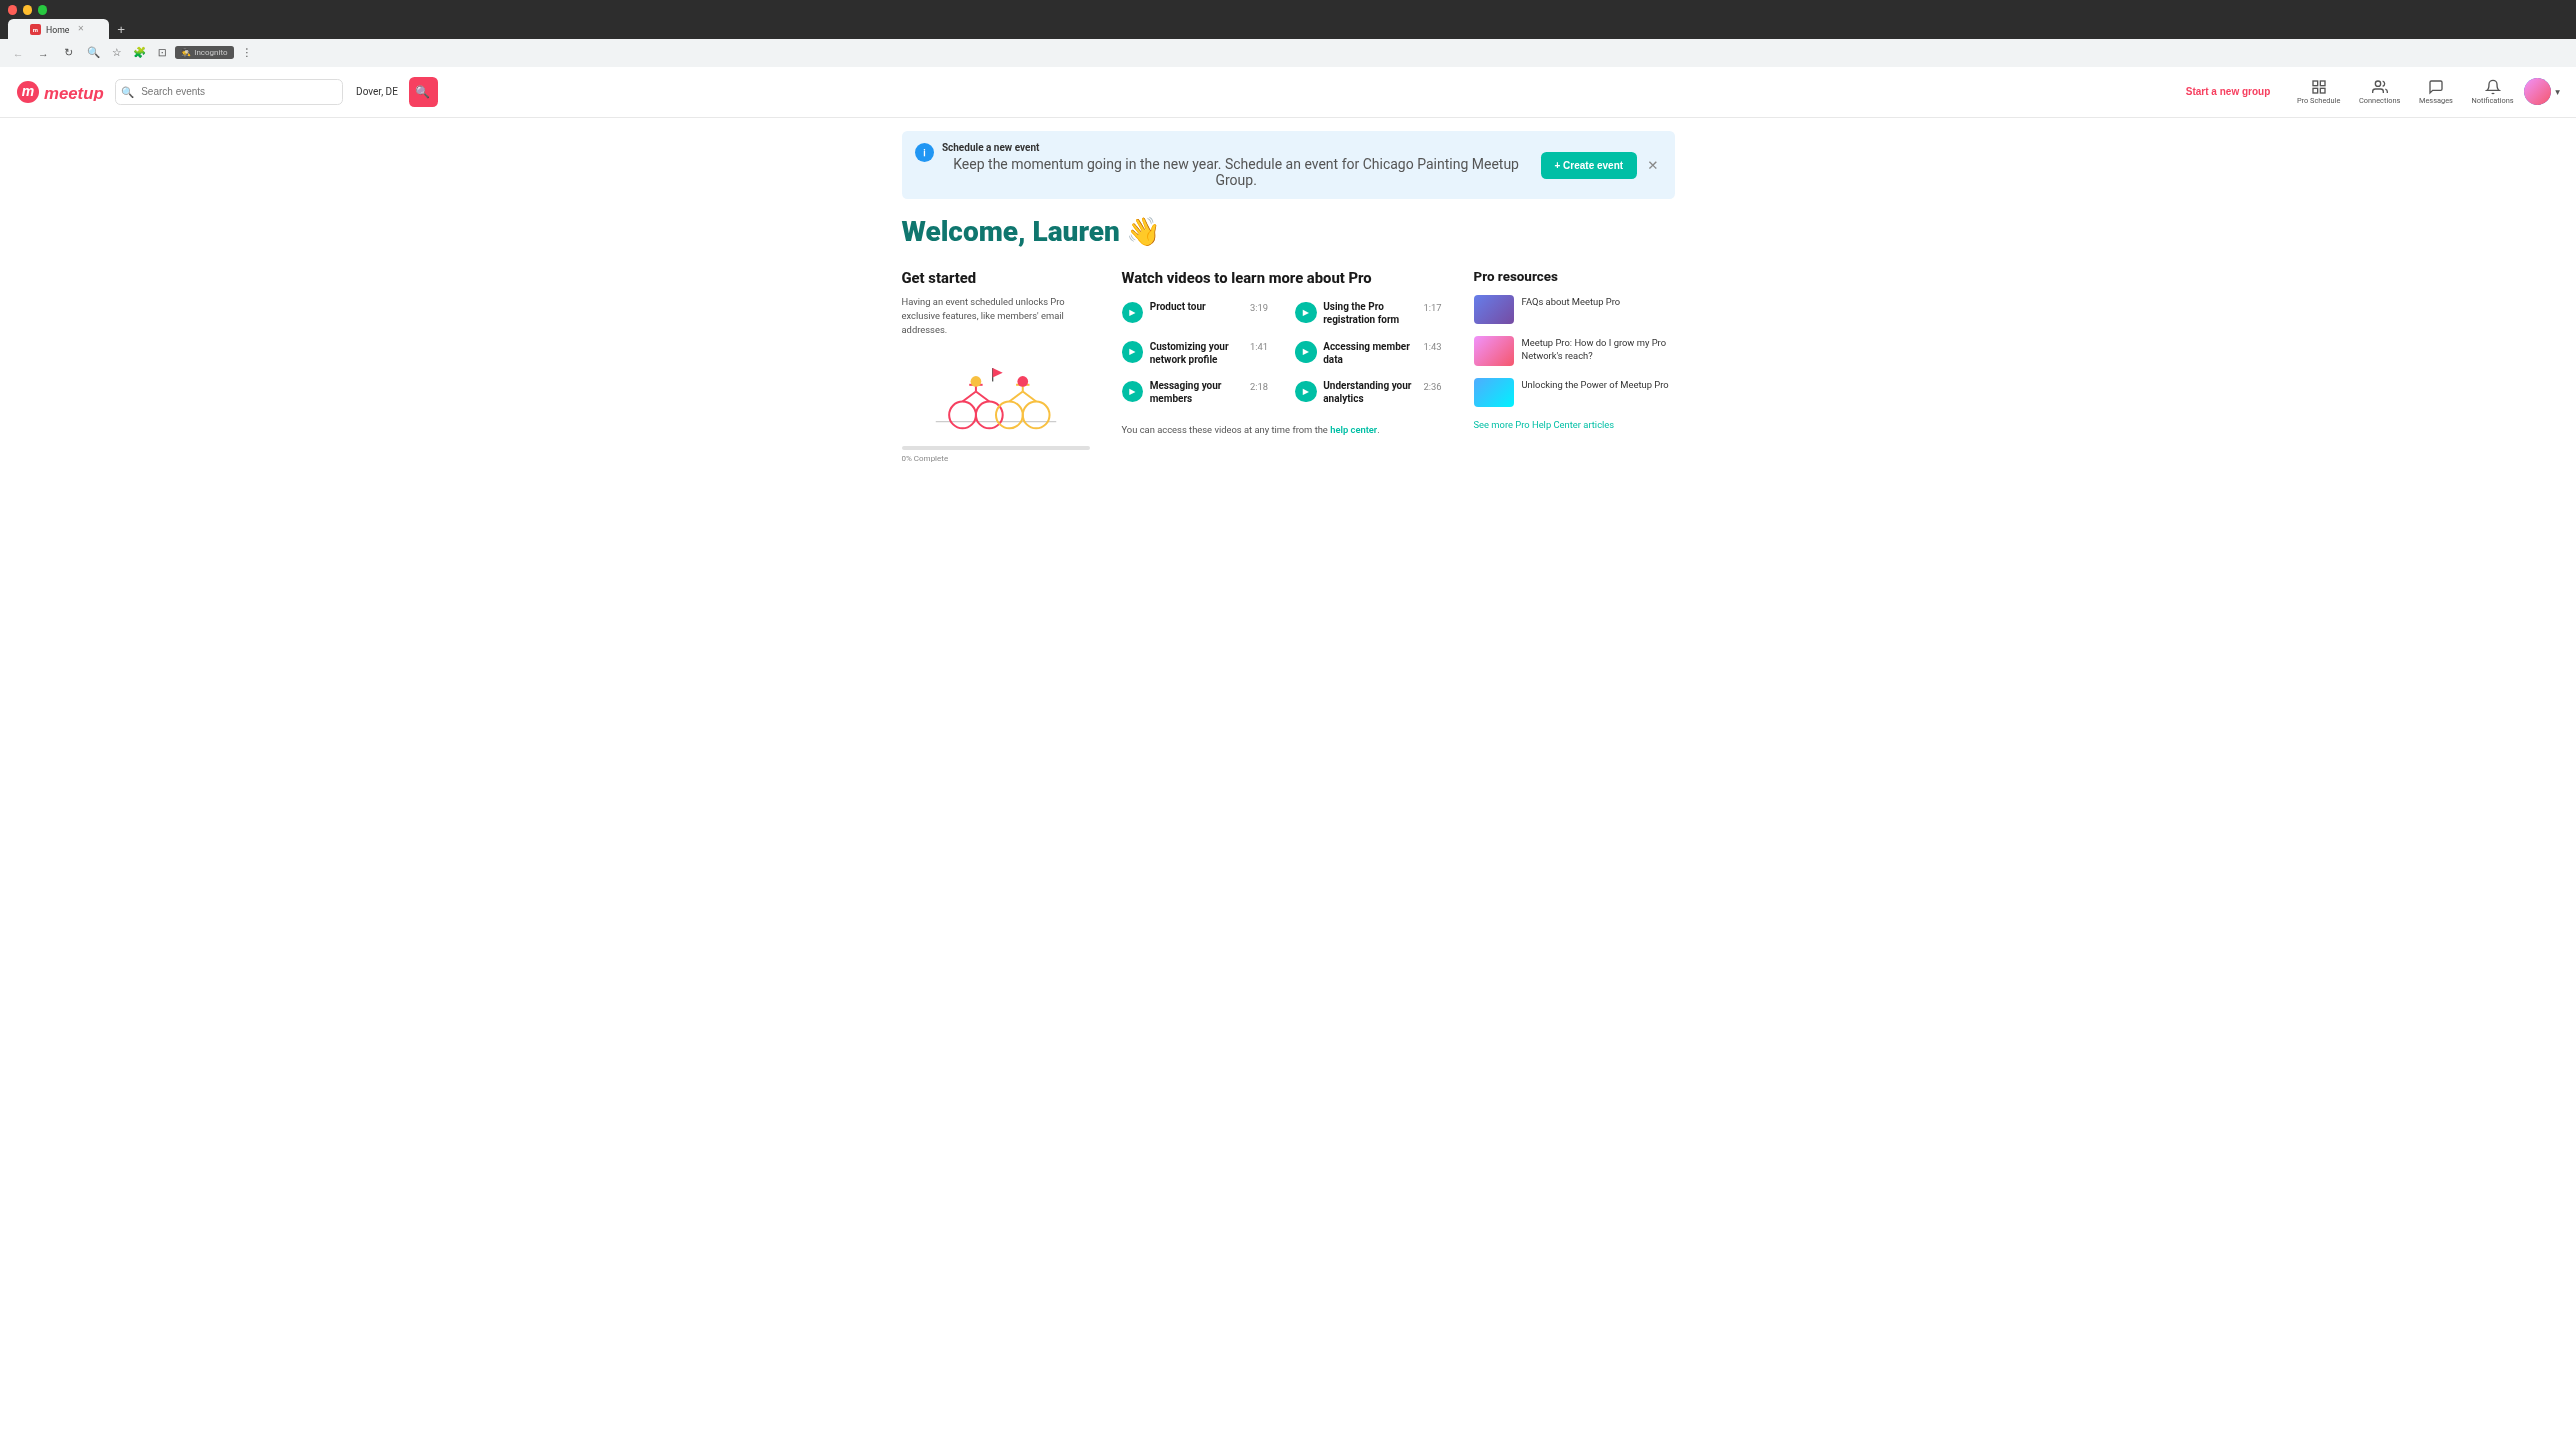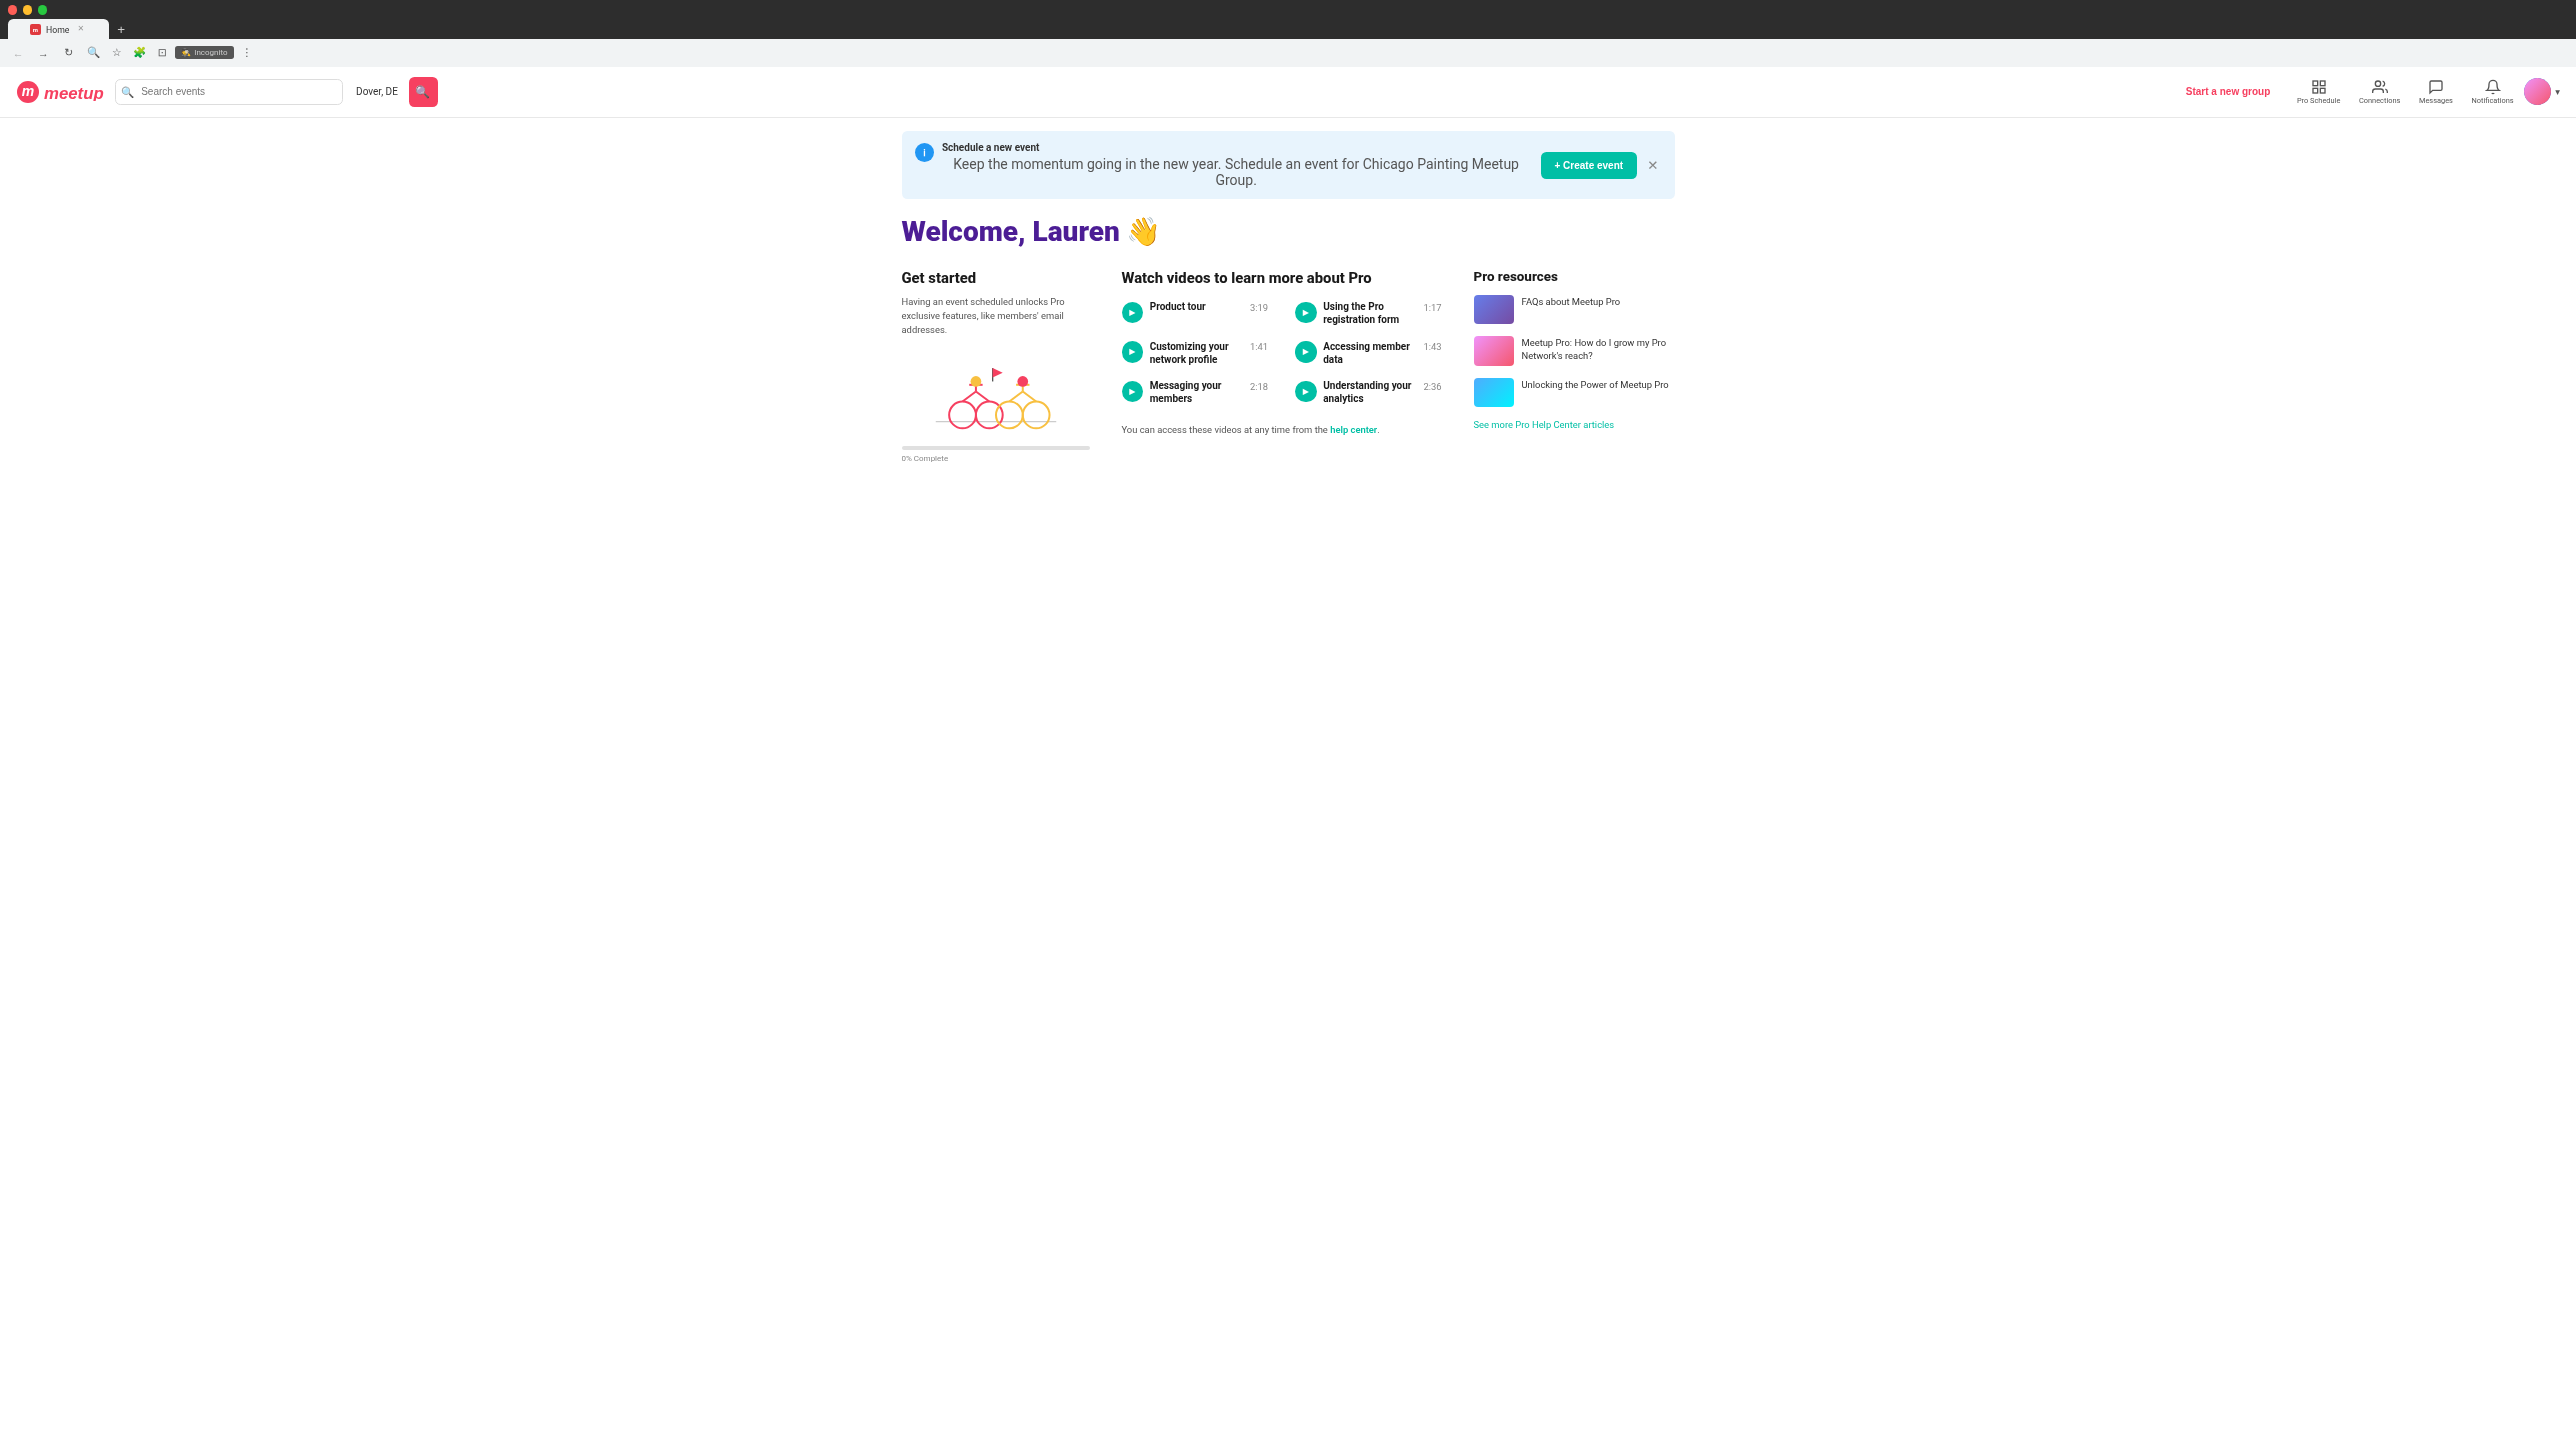--- a/index.html
+++ b/index.html
@@ -272,21 +272,21 @@
       display: flex; align-items: center; gap: 4px;
     }
     .banner-close {
       background: none; border: none; font-size: 13.4px; color: #888; cursor: pointer; padding: 2.7px;
     }
 
     
     .welcome-heading {
       font-size: 28px;
       font-weight: 900;
-      color: #4c1d95;
+      color: #0f766e;
       margin: 16px 0 21.5px;
       display: flex;
       align-items: center;
       gap: 6.7px;
     }
     .wave-emoji { font-size: 28px; }
 
     
     .three-col {
       display: grid;

